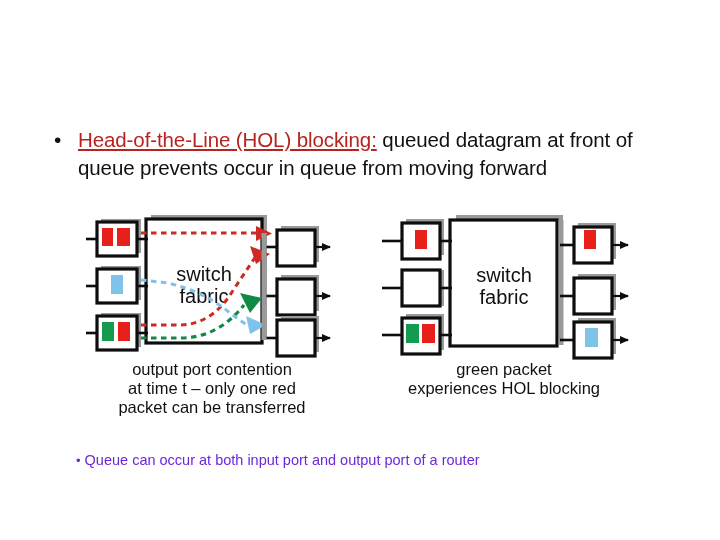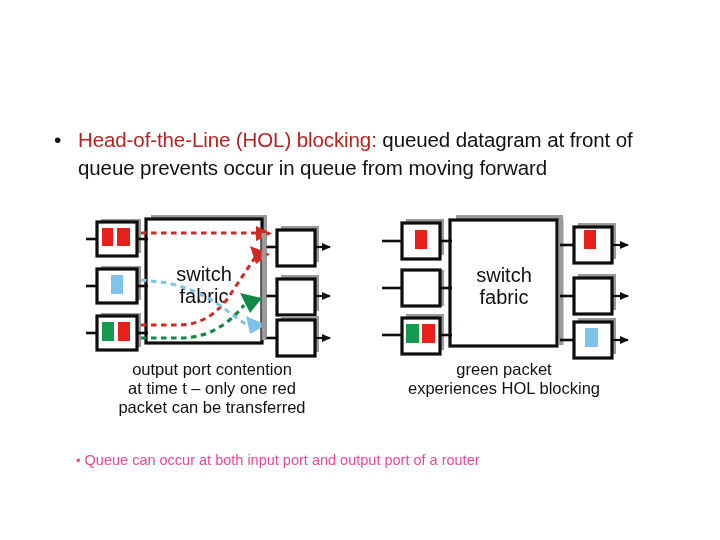--- a/index.html
+++ b/index.html
@@ -37,20 +37,21 @@
   }
   .bullet-text {
     flex: 1 1 auto;
     font-size: 20.5px;
     line-height: 28px;
     color: #111111;
     letter-spacing: -0.1px;
   }
   .hol-term {
     color: #b8231f;
+    text-decoration: underline;
   }
 
   
   .diagram-area {
     position: absolute;
     left: 0;
     top: 0;
     width: 649px;
     height: 540px;
     pointer-events: none;
@@ -58,21 +59,21 @@
   .diagram-area svg { display: block; }
 
   
   .bottom-note {
     position: absolute;
     left: 76px;
     top: 450px;
     width: 600px;
     font-size: 14.5px;
     line-height: 20px;
-    color: #ec4899;
+    color: #6d28d9;
   }
   .bottom-note .nb-dot {
     margin-right: 4px;
     font-size: 13px;
   }
 </style>
 </head>
 <body>
 
 <div class="bullet-block">

